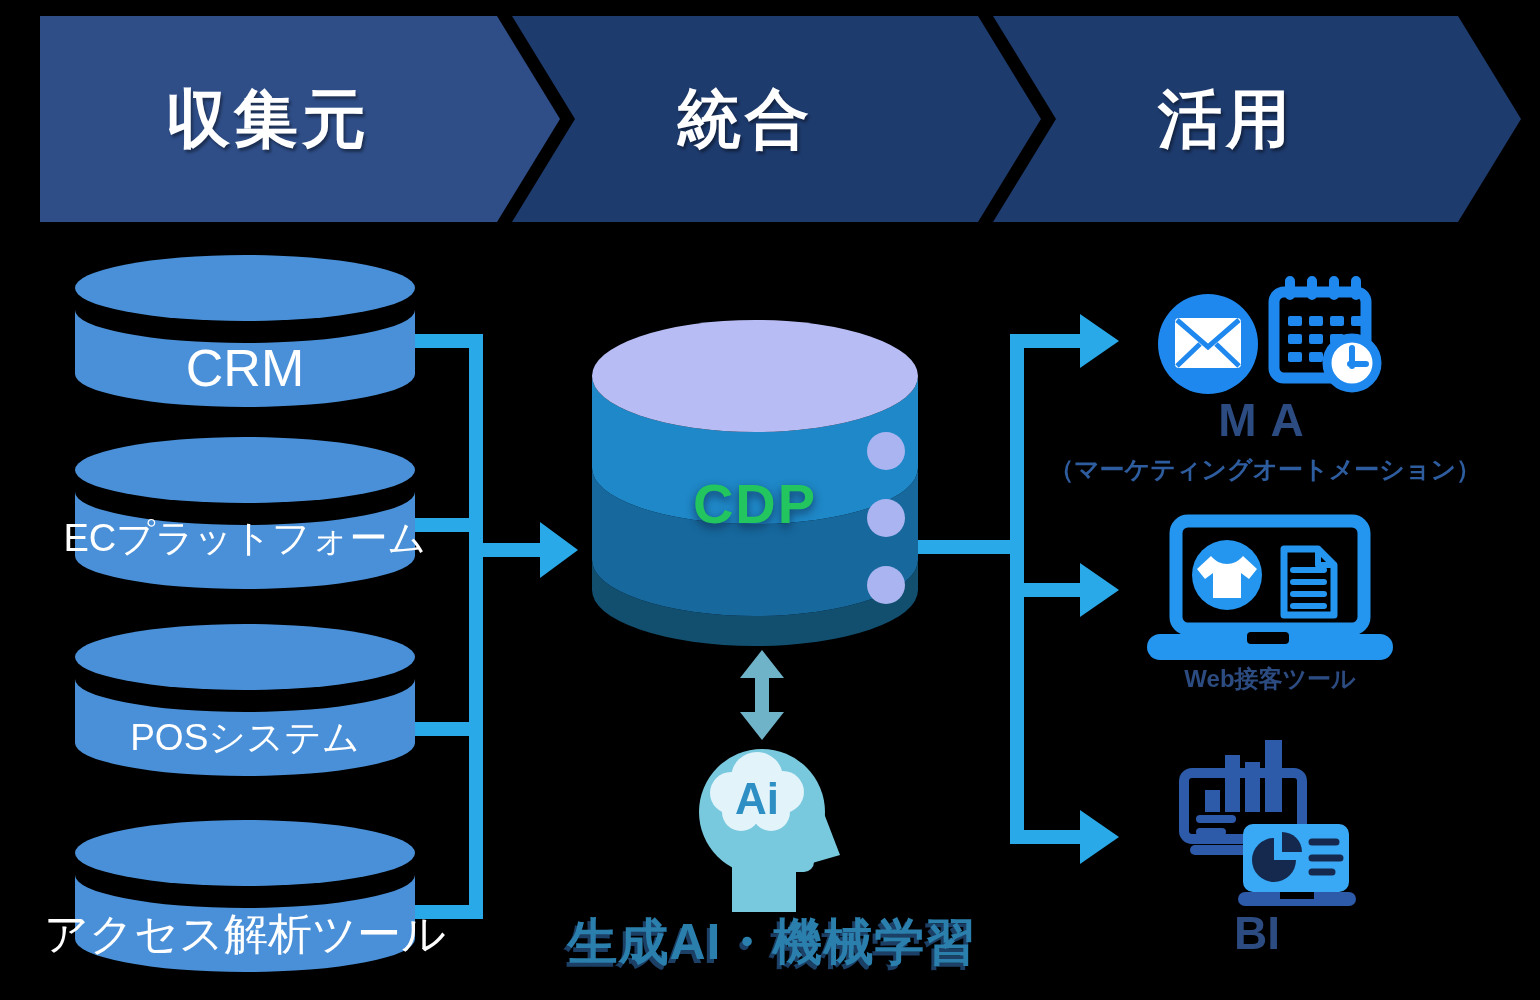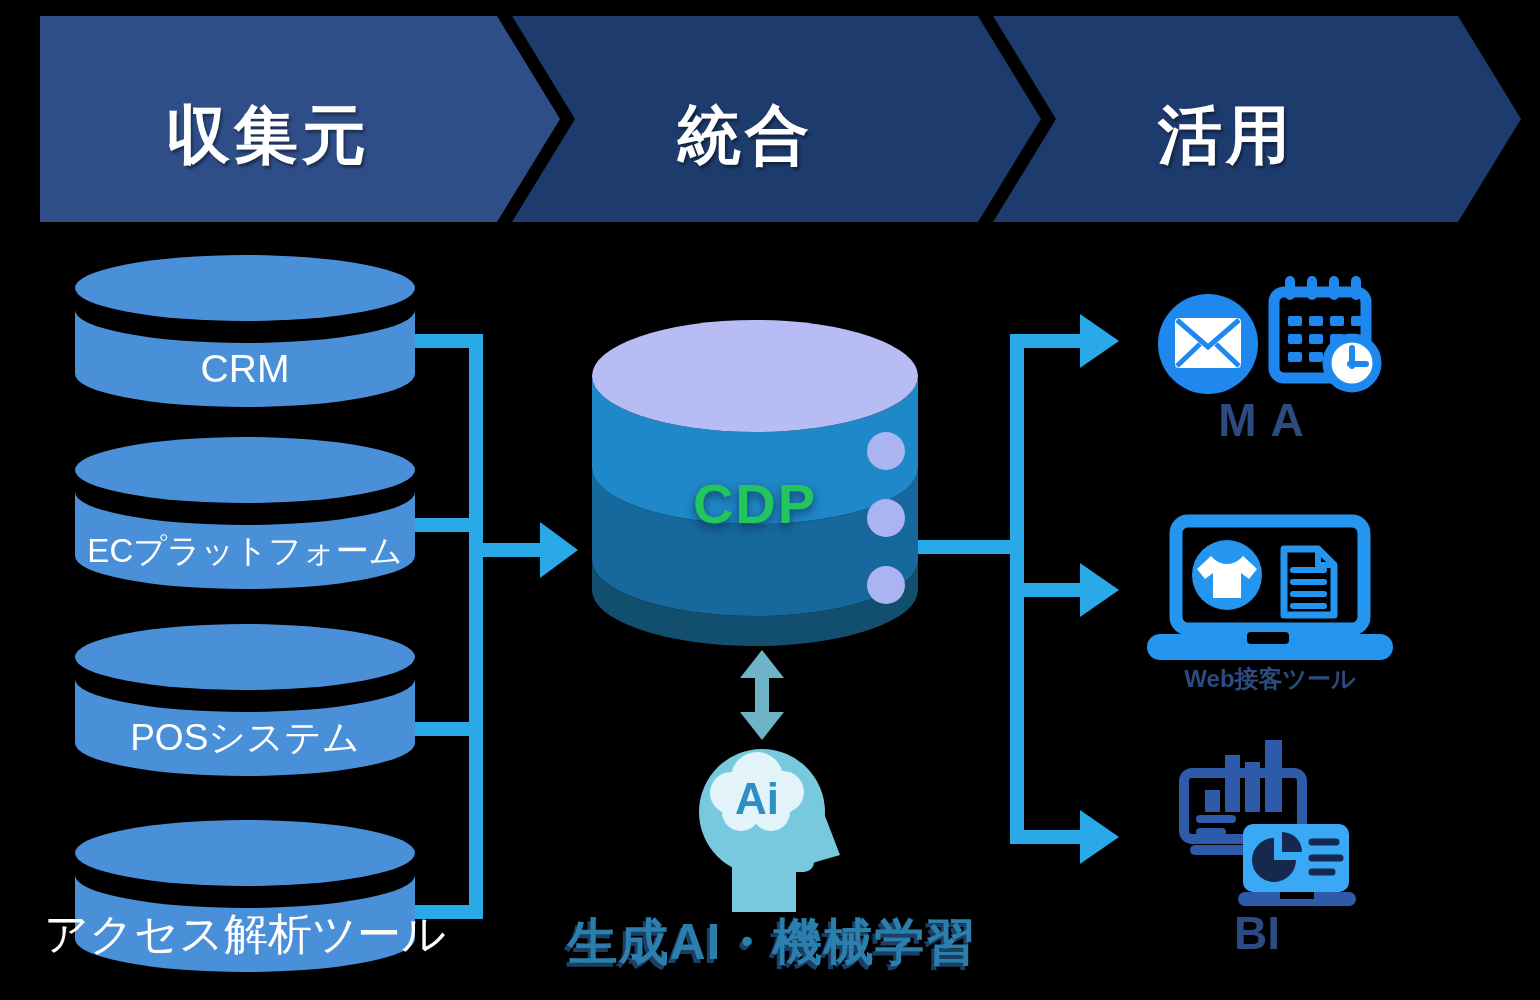--- a/index.html
+++ b/index.html
@@ -8,21 +8,20 @@
     font-family:"Liberation Sans","DejaVu Sans",sans-serif;
   }
   .layer{position:absolute;left:0;top:0;width:1540px;height:1000px;}
   .t{
     position:absolute;transform:translate(-50%,-50%);
     white-space:nowrap;line-height:1.1;
   }
   .banner-label{
     color:var(--banner-text);font-size:64px;font-weight:bold;letter-spacing:4px;
     text-shadow:2px 3px 3px rgba(0,0,0,.4);
-    margin-top:16px;
   }
   .cyl-label{color:#fff;font-weight:400;}
   .cdp-label{
     color:#22c55e;font-size:56px;font-weight:bold;letter-spacing:2px;
     text-shadow:0 4px 10px rgba(10,30,60,.65);
   }
   .ai-chip{color:var(--ai-text);font-size:44px;font-weight:600;text-align:center;}
   .ai-caption{
     color:var(--ai-caption);font-size:50px;font-weight:bold;letter-spacing:1px;
     text-shadow:-3px 4px 0 var(--ai-caption-shadow);
@@ -158,26 +157,27 @@
       <path d="M1312,842 h24 M1312,858 h28 M1312,872 h20" fill="none" style="stroke:var(--bi-dark)" stroke-width="7" stroke-linecap="round"></path>
       <rect x="1238" y="892" width="118" height="14" rx="7" style="fill:var(--bi-navy)"></rect>
       <rect x="1280" y="892" width="34" height="7" fill="#000000"></rect>
     </g>
   </svg>
 
   <div class="t banner-label" style="left:268px;top:119px">収集元</div>
   <div class="t banner-label" style="left:745px;top:119px">統合</div>
   <div class="t banner-label" style="left:1226px;top:119px">活用</div>
 
-  <div class="t cyl-label" style="left:245px;top:369px;font-size:39px">CRM</div>
-  <div class="t cyl-label" style="left:245px;top:551px;font-size:33px">ECプラットフォーム</div>
+  <div class="t cyl-label" style="left:245px;top:369px;font-size:52px">CRM</div>
+  <div class="t cyl-label" style="left:245px;top:539px;font-size:38px">ECプラットフォーム</div>
   <div class="t cyl-label" style="left:245px;top:738px;font-size:37px">POSシステム</div>
   <div class="t cyl-label" style="left:245px;top:934px;font-size:44px">アクセス解析ツール</div>
 
   <div class="t cdp-label" style="left:755px;top:504px">CDP</div>
 
   <div class="t ai-chip" style="left:757px;top:799px">Ai</div>
   <div class="t ai-caption" style="left:772px;top:942px">生成AI・機械学習</div>
 
   <div class="t dest-label" style="left:1268px;top:420px;font-size:46px;letter-spacing:14px">MA</div>
+  <div class="t dest-sublabel" style="left:1265px;top:470px">（マーケティングオートメーション）</div>
   <div class="t dest-label" style="left:1270px;top:679px;font-size:24px">Web接客ツール</div>
   <div class="t dest-label" style="left:1257px;top:933px;font-size:46px">BI</div>
 </div>
 
 </body></html>

